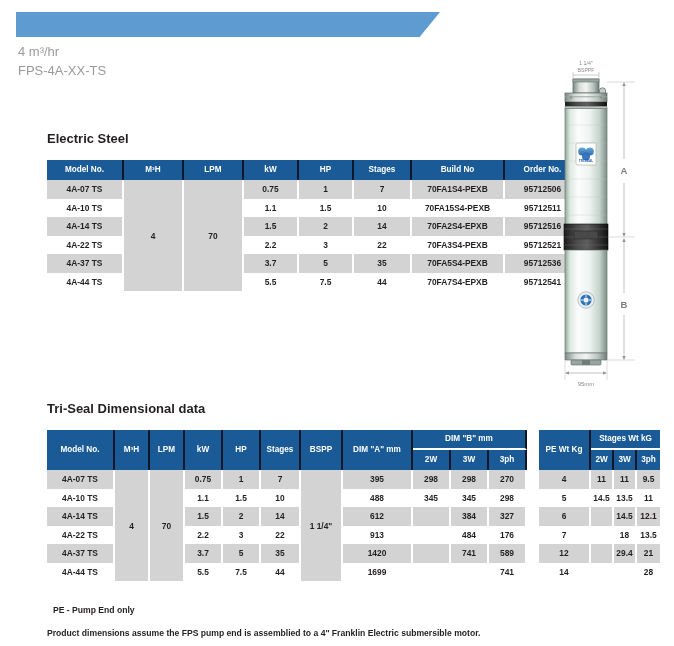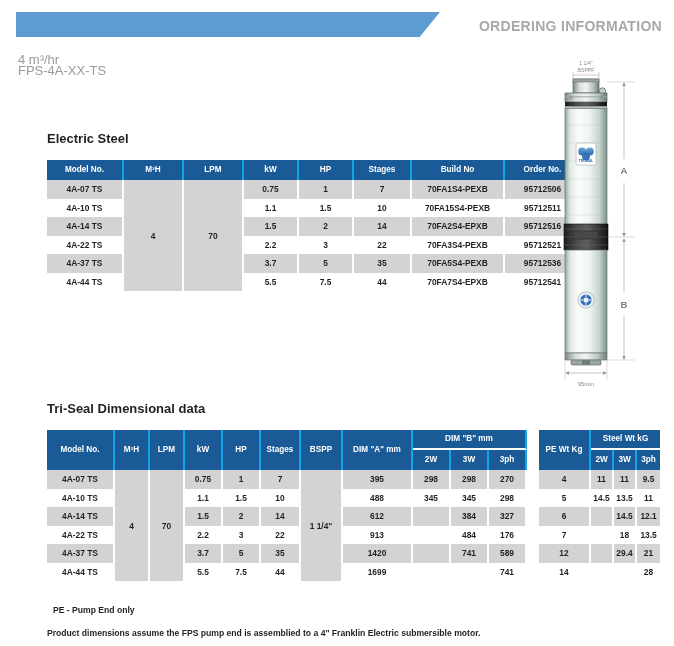--- a/index.html
+++ b/index.html
@@ -23,21 +23,21 @@
   }
   .banner-title {
     position:absolute; left:24px; top:14px;
     font-size:14.5px; font-weight:bold; color:#ffffff;
     letter-spacing:0.2px; line-height:21px;
   }
   .sub-line {
     position:absolute; left:18px;
     font-size:13px; color:#9a9a9a; line-height:16px;
   }
-  .sub-line.l1 { top:44px;margin-top:8px; }
+  .sub-line.l1 { top:44px; }
   .sub-line.l2 { top:63px; }
   .ordering-info {
     position:absolute; right:12px; top:18px;
     font-size:14px; font-weight:bold; color:#a6a8ab;
     letter-spacing:0.3px;
   }
 
   
   .section-title {
     position:absolute; left:47px;
@@ -46,21 +46,21 @@
   #title-ss { top:131px; }
   #title-dim { top:401px; }
 
   
   table { border-collapse:separate; border-spacing:0; }
   .tbl { position:absolute; table-layout:fixed; }
   .tbl th {
     background:#1a5b97; color:#ffffff;
     font-size:8.2px; font-weight:bold;
     text-align:center; vertical-align:middle;
-    border-right:2px solid #0ea5e9;
+    border-right:2px solid #0f172a;
     padding:0; height:20px; line-height:10px;
   }
   .tbl th.last { border-right:none; }
   .tbl th.grp { border-bottom:2px solid #ffffff; }
   .tbl th.gap { background:#ffffff; border-right:none; }
   .tbl td {
     font-size:8.4px; text-align:center; vertical-align:middle;
     height:18.5px; padding:0;
     border-right:2px solid #ffffff;
     color:#231f20; font-weight:bold;
@@ -89,21 +89,20 @@
   .pump-figure { position:absolute; left:540px; top:55px; width:134px; height:340px; }
   .pump-svg { display:block; }
 </style>
 </head>
 <body>
 
 <div class="page-header">
   <div class="banner"></div>
   <div class="sub-line l1">4 m³/hr</div>
   <div class="sub-line l2">FPS-4A-XX-TS</div>
-  <div class="ordering-info">ORDERING INFORMATION</div>
 </div>
 
 <div class="section-title" id="title-ss">Electric Steel</div>
 
 <table class="tbl" id="table-ss">
   <colgroup>
     <col style="width:77px">
       <col style="width:60px">
       <col style="width:60px">
     <col style="width:55px">
@@ -205,21 +204,21 @@
       <th rowspan="2">M³H</th>
       <th rowspan="2">LPM</th>
       <th rowspan="2">kW</th>
       <th rowspan="2">HP</th>
       <th rowspan="2">Stages</th>
       <th rowspan="2">BSPP</th>
       <th rowspan="2">DIM "A" mm</th>
       <th colspan="3" class="grp">DIM "B" mm</th>
       <th rowspan="2" class="gap"></th>
       <th rowspan="2">PE Wt Kg</th>
-      <th colspan="3" class="grp last">Steel Wt kG</th>
+      <th colspan="3" class="grp last">Stages Wt kG</th>
     </tr>
     <tr>
       <th>2W</th>
       <th>3W</th>
       <th>3ph</th>
       <th>2W</th>
       <th>3W</th>
       <th class="last">3ph</th>
     </tr>
   </thead>

